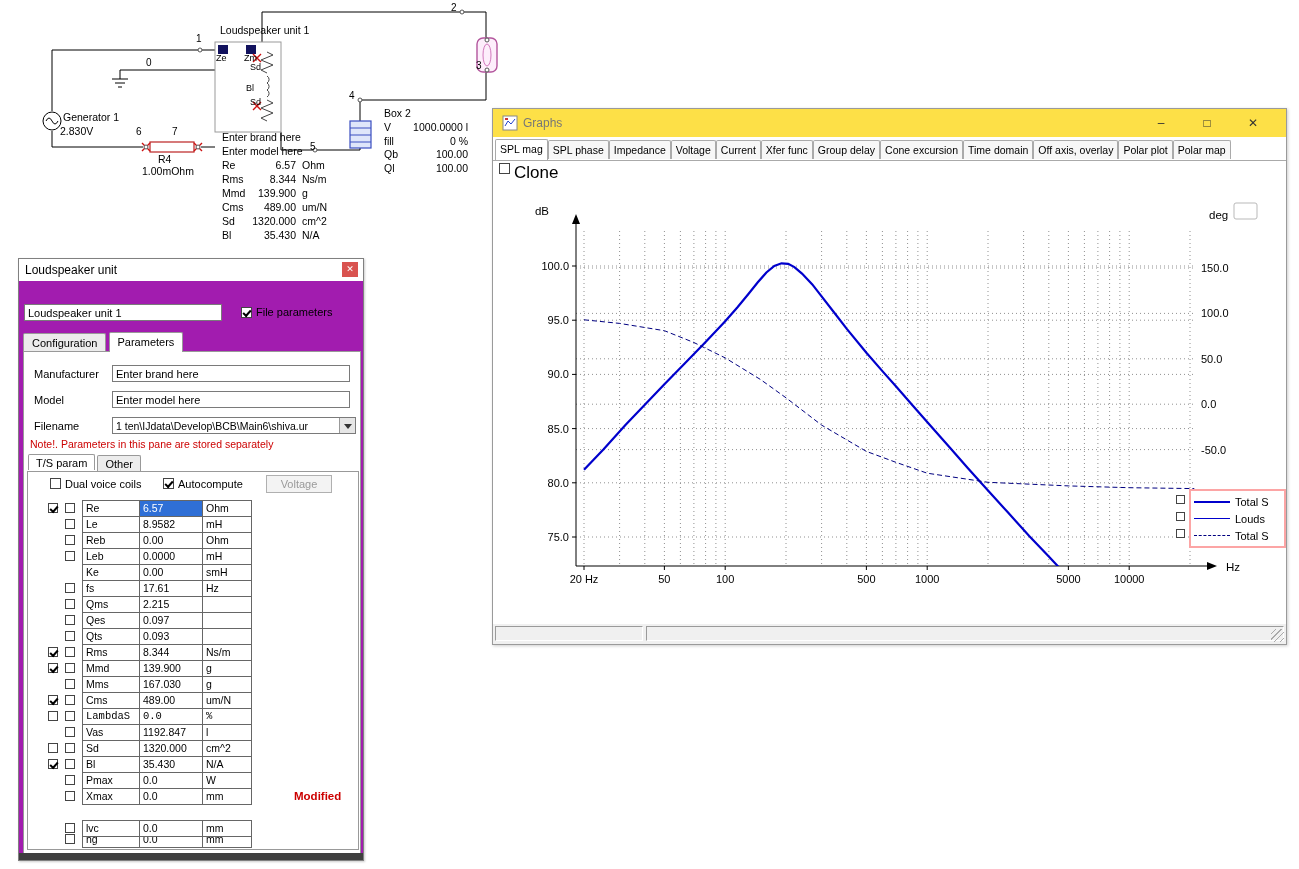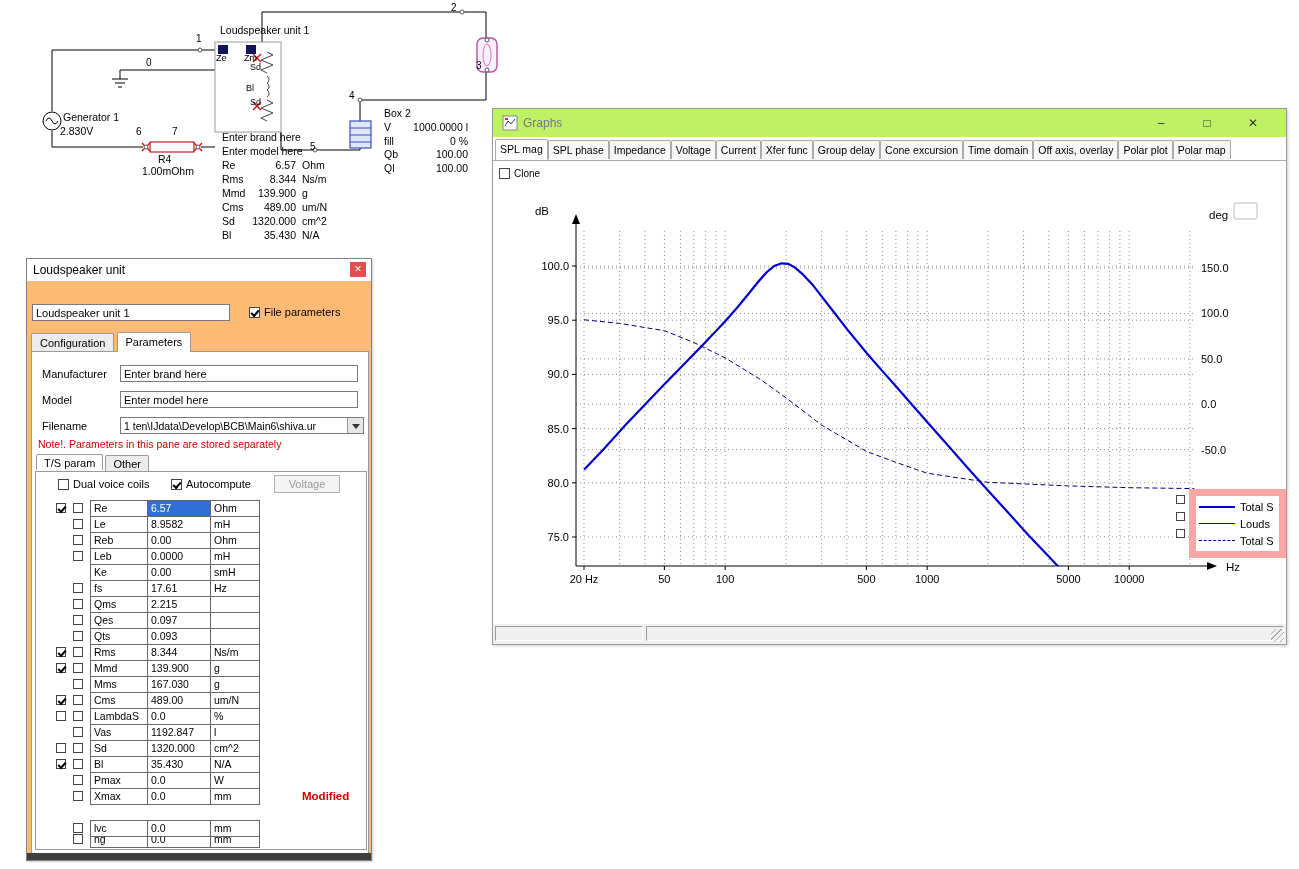--- a/index.html
+++ b/index.html
@@ -24,21 +24,21 @@
 .node-label{position:absolute;font-size:10px}
 .sch-prow{height:14px;font-size:10.5px;display:flex;white-space:pre}
 .sch-prow .pl{width:30px}.sch-prow .pv{width:44px;text-align:right}.sch-prow .pu{margin-left:6px}
 .b2row{height:13.5px;font-size:10.5px;display:flex;width:84px}
 .b2row .bl{width:20px}.b2row .bv{flex:1;text-align:right}
 
 .chk{display:inline-block;width:11px;height:11px;border:1px solid #444;background:#fff;position:relative;vertical-align:-2px;margin-right:4px;flex:none}
 .chk.sm{width:10px;height:10px}
 .chk.checked::after{content:"";position:absolute;left:1px;top:2px;width:6px;height:3px;border-left:2px solid #000;border-bottom:2px solid #000;transform:rotate(-48deg)}
 
-.dialog{position:absolute;left:26px;top:258px;width:346px;height:603px;border:1px solid #808080;background:#fdba74;font-size:11px;box-shadow:1px 1px 2px rgba(0,0,0,.2)}
+.dialog{position:absolute;left:18px;top:258px;width:346px;height:603px;border:1px solid #808080;background:#a21caf;font-size:11px;box-shadow:1px 1px 2px rgba(0,0,0,.2)}
 .dlg-title{height:22px;background:#fff;position:relative}
 .dlg-title-text{position:absolute;left:6px;top:4px;font-size:12px}
 .dlg-close{position:absolute;right:5px;top:3px;width:16px;height:15px;background:#d9534f;color:#fff;font-size:9px;line-height:15px;text-align:center;cursor:default}
 .dlg-menu{height:20px;background:#fff;border-bottom:1px solid #e4e4e4}
 .dlg-menu span{display:inline-block;padding:3px 8px;font-size:12px}
 .dlg-name-input{position:absolute;left:5px;top:45px;width:198px;height:17px;border:1px solid #7a7a7a;font-size:11px;padding:1px 3px;background:#fff;font-family:inherit}
 .dlg-showparams{position:absolute;left:222px;top:47px;font-size:11px;display:flex;align-items:center}
 .tabs{position:absolute;left:4px;top:73px;height:20px;white-space:nowrap}
 .tab{display:inline-block;border:1px solid #999;border-bottom:none;padding:3px 8px 2px;background:#ececec;font-size:11px;border-radius:2px 2px 0 0;margin-right:-1px;position:relative;top:1px}
 .tab.active{background:#fff;top:0;padding-bottom:4px;z-index:2}
@@ -46,53 +46,53 @@
 .fld-label{position:absolute;left:10px;font-size:11px}
 .fld-input{position:absolute;left:88px;width:238px;height:17px;border:1px solid #7a7a7a;font-size:11px;padding:1px 3px;font-family:inherit;background:#fff}
 .combo{position:absolute;left:88px;width:244px;height:17px;border:1px solid #7a7a7a;background:#fff}
 .combo-text{position:absolute;left:3px;top:2px;right:18px;font-size:10.5px;white-space:nowrap;overflow:hidden}
 .combo-btn{position:absolute;right:0;top:0;width:16px;height:15px;background:#e6e6e6;border-left:1px solid #999}
 .combo-btn::after{content:"";position:absolute;left:4px;top:6px;border:4px solid transparent;border-top:5px solid #333}
 .note{position:absolute;left:6px;top:86px;color:#cc0000;font-size:10.5px}
 .subtabs{position:absolute;left:4px;top:102px;height:18px}
 .subtabs .tab{font-size:11px;padding:2px 7px 1px}
 .subpanel{position:absolute;left:3px;top:119px;width:332px;height:379px;border:1px solid #999;background:#fff}
-.cb-row{position:absolute;display:flex;align-items:flex-end;font-size:11px}
+.cb-row{position:absolute;display:flex;align-items:flex-start;font-size:11px}
 .btn{position:absolute;border:1px solid #b0b0b0;background:#f3f3f3;color:#9a9a9a;font-size:11px;font-family:inherit;height:18px}
 .ts-row{position:absolute;left:0;width:100%;height:17px}
 .cell{position:absolute;height:17px;border:1px solid #666;font-size:10.5px;padding:1px 3px;background:#fff;overflow:hidden;white-space:nowrap}
 .c-name{left:54px;width:58px}
 .c-val{left:111px;width:64px}
 .c-unit{left:174px;width:50px}
 .c-val.sel{background:#2f6fd6;color:#fff}
 .modified{position:absolute;left:266px;top:318px;color:#cc0000;font-weight:bold;font-size:11.5px}
 .dlg-bottom{position:absolute;left:0;bottom:0;width:100%;height:7px;background:#3f3f3f}
 
 .graphs{position:absolute;left:492px;top:108px;width:795px;height:537px;border:1px solid #9a9a9a;background:#fff;overflow:hidden;box-shadow:1px 1px 3px rgba(0,0,0,.2)}
-.g-title{height:28px;position:relative;background:#bef264}
+.g-title{height:28px;position:relative;background:#fde047}
 .g-icon{position:absolute;left:9px;top:6px}
 .g-text{position:absolute;left:30px;top:7px;font-size:12px;color:#777}
 .g-btns{position:absolute;right:10px;top:0;height:28px;display:flex}
 .g-btn{width:46px;text-align:center;line-height:28px;font-size:12px;color:#333}
 .g-menu{height:22px;padding-left:2px;background:#fff}
 .g-menu-item{display:inline-block;padding:3px 8px;font-size:12px;color:#222}
 .g-tabs{height:24px;padding:2px 0 0 2px;border-bottom:1px solid #aaa;white-space:nowrap;background:#fff}
 .gtab{display:inline-block;border:1px solid #aaa;border-bottom:none;padding:3px 4px;font-size:10.5px;background:#f7f7f7;border-radius:2px 2px 0 0;position:relative;top:1px}
 .gtab.active{background:#fff;top:0;padding-bottom:5px;z-index:3}
-.g-clone{height:18px;padding:2px 0 0 6px;font-size:10px;display:flex;align-items:flex-end}
+.g-clone{height:18px;padding:2px 0 0 6px;font-size:17px;display:flex;align-items:flex-start}
 .g-chart{position:absolute;left:0;top:92px;width:793px;height:425px}
 .grid{stroke:#909090;stroke-width:1;stroke-dasharray:1,3}
 .axis{stroke:#000;stroke-width:1}
 .ticktext{font-size:11px;font-family:"Liberation Sans",sans-serif}
 .axlabel{font-size:11.5px;font-family:"Liberation Sans",sans-serif}
 .cornerbox{fill:#fff;stroke:#b9b9b9}
 .legend-wrap{position:absolute;top:380px;right:0;width:110px;display:flex}
 .legend-checks{width:13px;padding-top:6px}
 .legend-checks .chk{width:9px;height:9px;display:block;margin:0 0 8px 0}
-.legend-box{width:97px;border:7px solid #fca5a5;background:#fff;overflow:hidden;padding:2px 0 2px 3px}
+.legend-box{width:97px;border:2px solid #fca5a5;background:#fff;overflow:hidden;padding:2px 0 2px 3px}
 .legend-row{height:17px;display:flex;align-items:center;white-space:nowrap}
 .legend-sample{width:36px;margin-right:5px;flex:none;height:0}
 .legend-label{font-size:11px}
 .g-status{position:absolute;left:0;bottom:0;width:100%;height:20px;background:#f0f0f0}
 .s-panel{position:absolute;top:2px;height:15px;border:1px solid;border-color:#9a9a9a #fff #fff #9a9a9a;background:#f0f0f0}
 .s-grip{position:absolute;right:2px;bottom:2px;width:13px;height:13px;background:
   repeating-linear-gradient(135deg,transparent 0 3px,#aaa 3px 4px)}
 </style>
 </head>
 <body>
@@ -314,21 +314,21 @@
             <span class="cell c-val">167.030</span>
             <span class="cell c-unit">g</span>
           </div>
           <div class="ts-row" style="top: 220px;">
             <span class="chk sm checked" style="position: absolute; left: 20px; top: 3px;"></span>
             <span class="chk sm" style="position: absolute; left: 37px; top: 3px;"></span>
             <span class="cell c-name">Cms</span>
             <span class="cell c-val">489.00</span>
             <span class="cell c-unit">um/N</span>
           </div>
-          <div class="ts-row" style="top: 236px;">
+          <div class="ts-row" style="top: 236px; font-family: Liberation Mono, monospace;">
             <span class="chk sm" style="position: absolute; left: 20px; top: 3px;"></span>
             <span class="chk sm" style="position: absolute; left: 37px; top: 3px;"></span>
             <span class="cell c-name">LambdaS</span>
             <span class="cell c-val">0.0</span>
             <span class="cell c-unit">%</span>
           </div>
           <div class="ts-row" style="top: 252px;">
             <span class="chk sm" style="position: absolute; left: 37px; top: 3px;"></span>
             <span class="cell c-name">Vas</span>
             <span class="cell c-val">1192.847</span>

